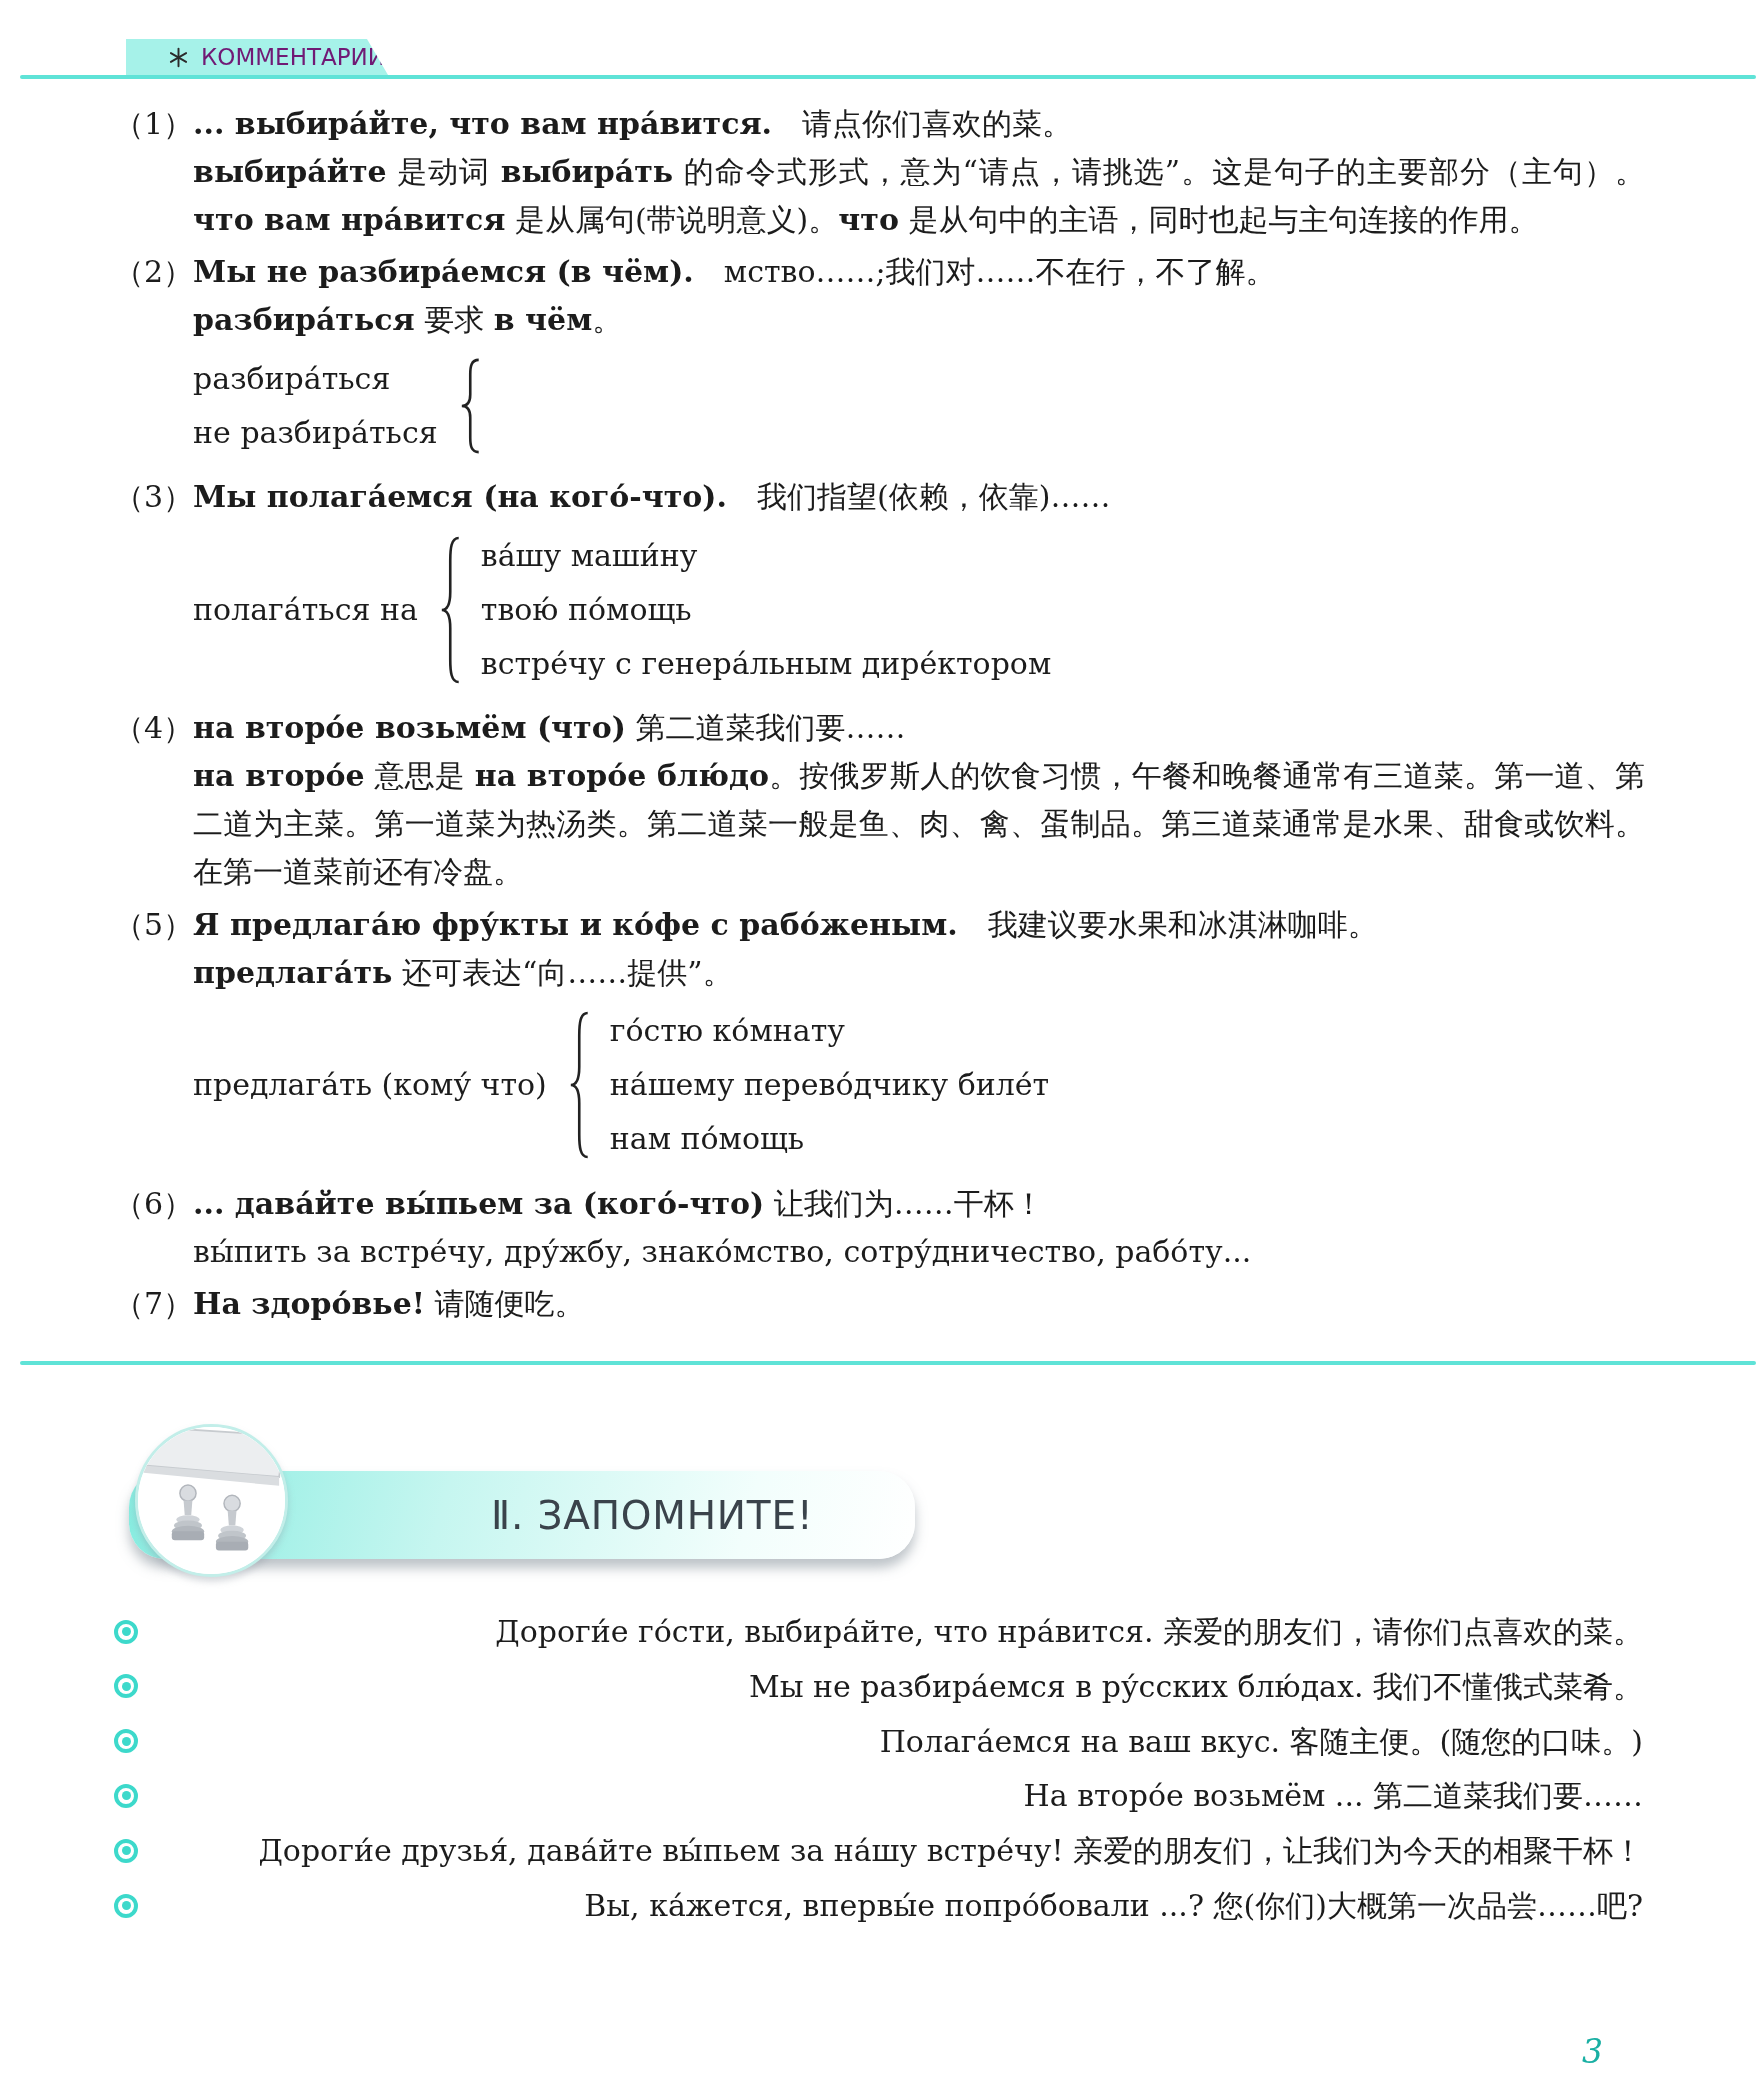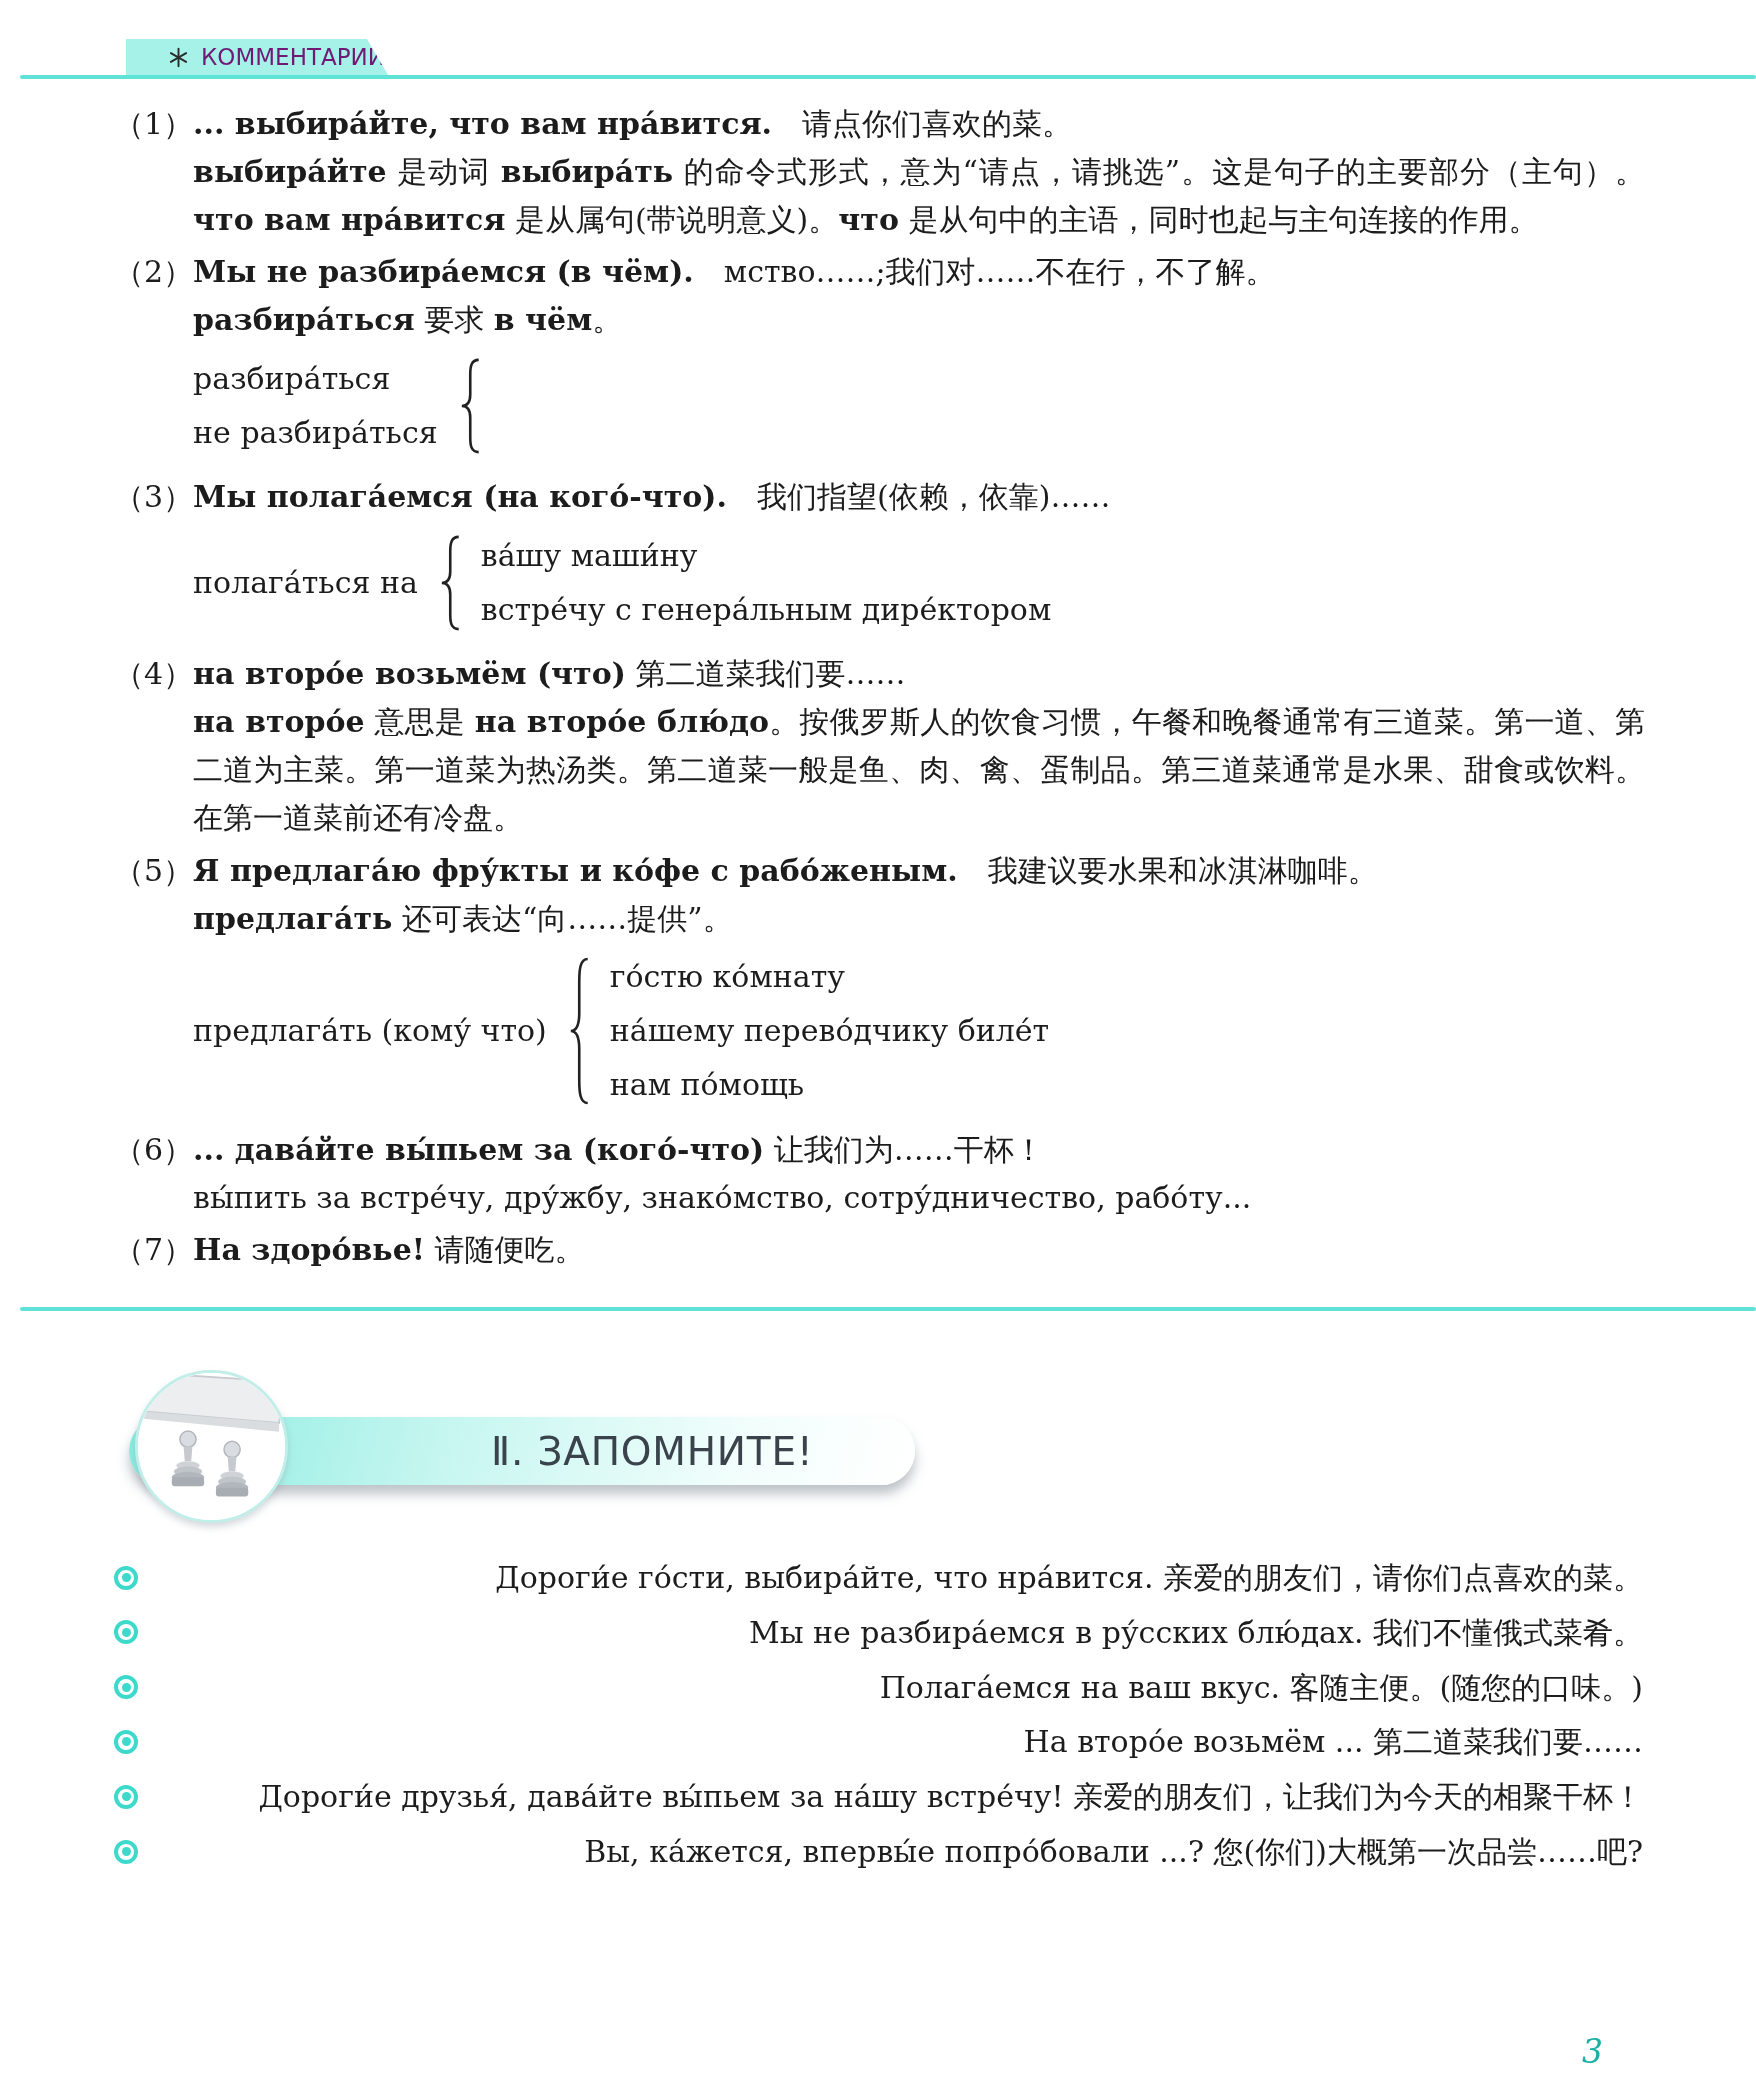--- a/index.html
+++ b/index.html
@@ -30,21 +30,21 @@
   .bg-left{display:flex;flex-direction:column;justify-content:center;margin-right:21px;}
   .bg-line{line-height:1.8;white-space:nowrap;}
   .bg-brace{width:22.5px;margin-right:19.5px;padding:6px 0;box-sizing:border-box;}
   .bg-brace svg{width:100%;height:100%;display:block;}
   .bg-right{display:flex;flex-direction:column;justify-content:center;}
 
   
   .section-divider{height:3.8px;background:var(--accent-line,#5fe3d7);margin:33px 0 0 19.5px;border-radius:2.3px;}
   .banner-row{position:relative;height:153px;margin-top:59px;}
   .banner-pill{
-    position:absolute;left:129px;top:47px;width:786px;height:68px;border-radius:36px;
+    position:absolute;left:129px;top:47px;width:786px;height:88px;border-radius:36px;
     background:linear-gradient(105deg,#86ece0 0%,#c6f6f0 40%,#f2fefc 78%,#ffffff 100%);
     box-shadow:0 9px 12px rgba(125,138,148,.5);
     display:flex;align-items:center;padding-left:362px;box-sizing:border-box;
   }
   .banner-title{font-family:"DejaVu Sans","Liberation Sans",sans-serif;font-size:39px;color:var(--banner-text,#3a434b);letter-spacing:0.8px;}
   .stamp-circle{
     position:absolute;left:135px;top:0;width:147px;height:147px;border-radius:50%;
     background:#fff;border:3px solid #c2eee9;box-shadow:0 4.5px 7.5px rgba(140,150,160,.35);
     overflow:hidden;z-index:2;
   }
@@ -119,20 +119,21 @@
         <div class="bg-left">
           <div class="bg-line">полага́ться на</div>
         </div>
         <div class="bg-brace">
           <svg viewBox="0 0 24 100" preserveAspectRatio="none" aria-hidden="true">
             <path d="M21 2 C13 2 12 9 12 17 L12 38 C12 46 9 50 3 50 C9 50 12 54 12 62 L12 83 C12 91 13 98 21 98" fill="none" stroke="#222222" stroke-width="2.6" vector-effect="non-scaling-stroke"></path>
           </svg>
         </div>
         <div class="bg-right">
           <div class="bg-line">ва́шу маши́ну</div>
+          <div class="bg-line">твою́ по́мощь</div>
           <div class="bg-line">встре́чу с генера́льным дире́ктором</div>
         </div>
       </div>
     </div>
   </div>
 
   <div class="comment">
     <div class="c-num">（4）</div>
     <div class="c-content">
       <div class="c-title"><span class="b">на второ́е возьмём (что)</span><span> 第二道菜我们要……</span></div>

